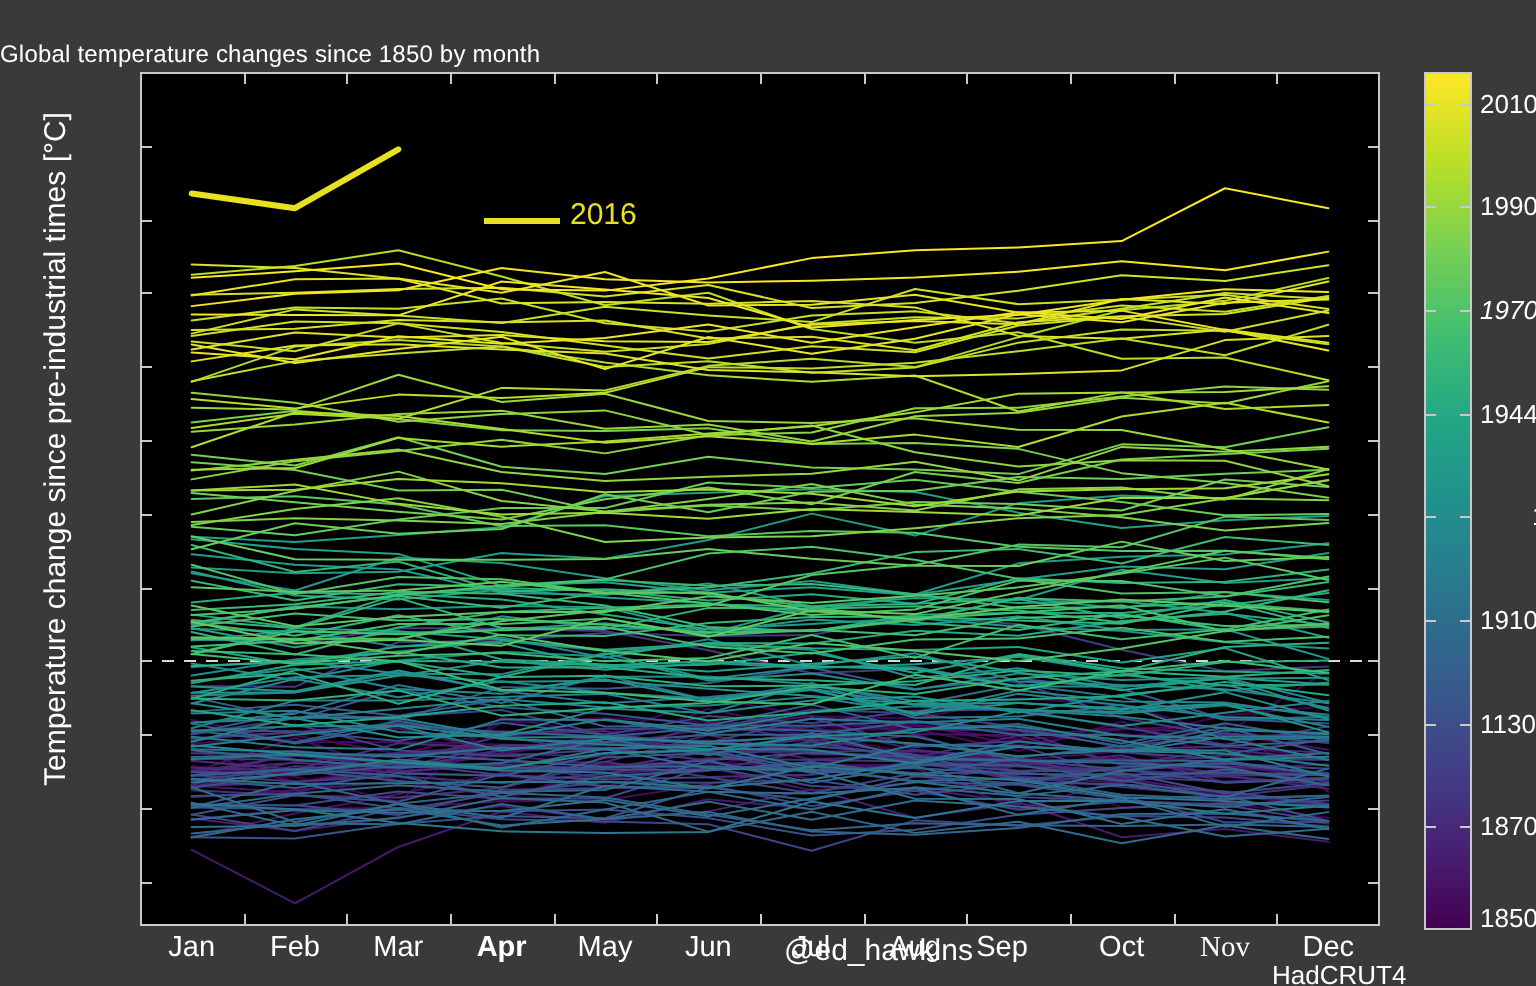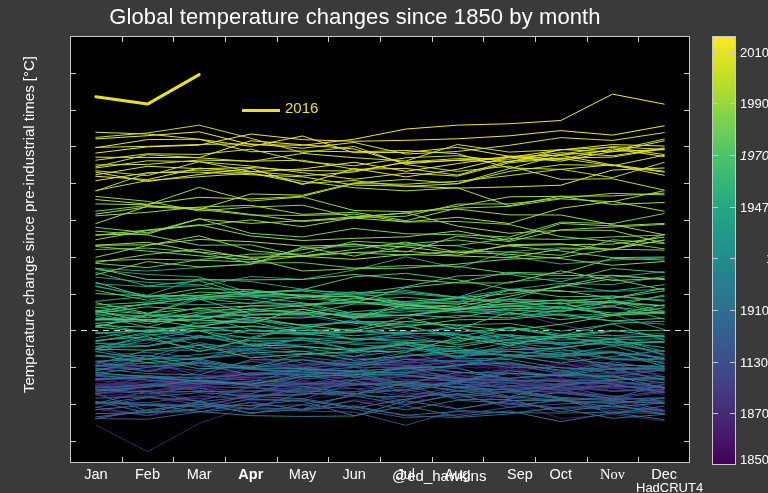--- a/index.html
+++ b/index.html
@@ -6,22 +6,22 @@
   body{
     width:768px;height:493px;
     background:#3a3a3a;
     font-family:"Liberation Sans", sans-serif;
     overflow:hidden;
     position:relative;
   }
   #figure{position:absolute;left:0;top:0;width:768px;height:493px;background:#3a3a3a;}
 
   #title{
-    position:absolute;left:0;top:4px;width:710px;
-    text-align:center;color:#ffffff;font-size:22px;
+    position:absolute;left:0;top:20px;width:710px;
+    color:#ffffff;font-size:12px;
     letter-spacing:.1px;
   }
 
   #ylabel{
     position:absolute;
     left:-192px;top:216px;
     width:440px;text-align:center;
     color:#ffffff;font-size:15px;
     transform:rotate(-90deg);
     transform-origin:center center;
@@ -302,21 +302,21 @@
       <div style="position: absolute; left: 328.333px; top: 36px; width: 1px; height: 6px; background: rgb(201, 201, 201);"></div>
       <div class="xtick-label" style="left: 354.167px;">Jun</div>
       <div style="position: absolute; left: 380px; top: 457px; width: 1px; height: 6px; background: rgb(201, 201, 201);"></div>
       <div style="position: absolute; left: 380px; top: 36px; width: 1px; height: 6px; background: rgb(201, 201, 201);"></div>
       <div class="xtick-label" style="left: 405.833px;">Jul</div>
       <div style="position: absolute; left: 431.667px; top: 457px; width: 1px; height: 6px; background: rgb(201, 201, 201);"></div>
       <div style="position: absolute; left: 431.667px; top: 36px; width: 1px; height: 6px; background: rgb(201, 201, 201);"></div>
       <div class="xtick-label" style="left: 457.5px; text-align: center;">Aug</div>
       <div style="position: absolute; left: 483.333px; top: 457px; width: 1px; height: 6px; background: rgb(201, 201, 201);"></div>
       <div style="position: absolute; left: 483.333px; top: 36px; width: 1px; height: 6px; background: rgb(201, 201, 201);"></div>
-      <div class="xtick-label" style="left: 520px;">Sep</div>
+      <div class="xtick-label" style="left: 501px;">Sep</div>
       <div style="position: absolute; left: 535px; top: 457px; width: 1px; height: 6px; background: rgb(201, 201, 201);"></div>
       <div style="position: absolute; left: 535px; top: 36px; width: 1px; height: 6px; background: rgb(201, 201, 201);"></div>
       <div class="xtick-label" style="left: 560.833px;">Oct</div>
       <div style="position: absolute; left: 586.667px; top: 457px; width: 1px; height: 6px; background: rgb(201, 201, 201);"></div>
       <div style="position: absolute; left: 586.667px; top: 36px; width: 1px; height: 6px; background: rgb(201, 201, 201);"></div>
       <div class="xtick-label" style="left: 612.5px; font-family: Liberation Serif, serif;">Nov</div>
       <div style="position: absolute; left: 638.333px; top: 457px; width: 1px; height: 6px; background: rgb(201, 201, 201);"></div>
       <div style="position: absolute; left: 638.333px; top: 36px; width: 1px; height: 6px; background: rgb(201, 201, 201);"></div>
       <div class="xtick-label" style="left: 664.167px;">Dec</div>
     </div>
@@ -327,21 +327,21 @@
   <div id="cbar-labels">
       <div class="cbar-label" style="top: 51.506px;">2010</div>
       <div style="position: absolute; left: 712px; top: 51.506px; width: 6px; height: 1px; background: rgb(201, 201, 201);"></div>
       <div style="position: absolute; left: 730px; top: 51.506px; width: 6px; height: 1px; background: rgb(201, 201, 201);"></div>
       <div class="cbar-label" style="top: 103.193px;">1990</div>
       <div style="position: absolute; left: 712px; top: 103.193px; width: 6px; height: 1px; background: rgb(201, 201, 201);"></div>
       <div style="position: absolute; left: 730px; top: 103.193px; width: 6px; height: 1px; background: rgb(201, 201, 201);"></div>
       <div class="cbar-label" style="top: 154.88px; font-style: italic;">1970</div>
       <div style="position: absolute; left: 712px; top: 154.88px; width: 6px; height: 1px; background: rgb(201, 201, 201);"></div>
       <div style="position: absolute; left: 730px; top: 154.88px; width: 6px; height: 1px; background: rgb(201, 201, 201);"></div>
-      <div class="cbar-label" style="top: 206.566px;">1947</div>
+      <div class="cbar-label" style="top: 206.566px;">1944</div>
       <div style="position: absolute; left: 712px; top: 206.566px; width: 6px; height: 1px; background: rgb(201, 201, 201);"></div>
       <div style="position: absolute; left: 730px; top: 206.566px; width: 6px; height: 1px; background: rgb(201, 201, 201);"></div>
       <div class="cbar-label" style="top: 258.253px; margin-left: 26px;">1930</div>
       <div style="position: absolute; left: 712px; top: 258.253px; width: 6px; height: 1px; background: rgb(201, 201, 201);"></div>
       <div style="position: absolute; left: 730px; top: 258.253px; width: 6px; height: 1px; background: rgb(201, 201, 201);"></div>
       <div class="cbar-label" style="top: 309.94px;">1910</div>
       <div style="position: absolute; left: 712px; top: 309.94px; width: 6px; height: 1px; background: rgb(201, 201, 201);"></div>
       <div style="position: absolute; left: 730px; top: 309.94px; width: 6px; height: 1px; background: rgb(201, 201, 201);"></div>
       <div class="cbar-label" style="top: 361.627px;">1130</div>
       <div style="position: absolute; left: 712px; top: 361.627px; width: 6px; height: 1px; background: rgb(201, 201, 201);"></div>

